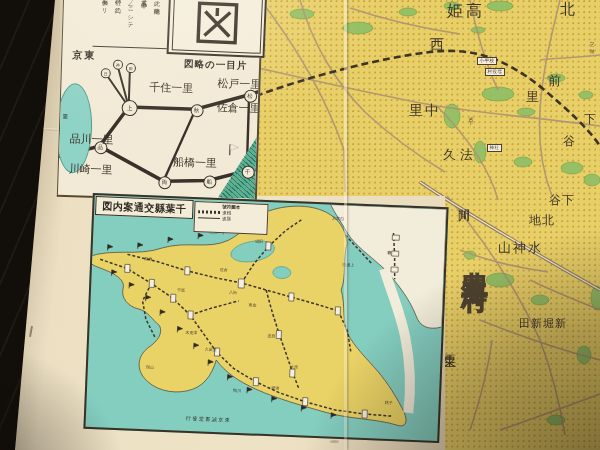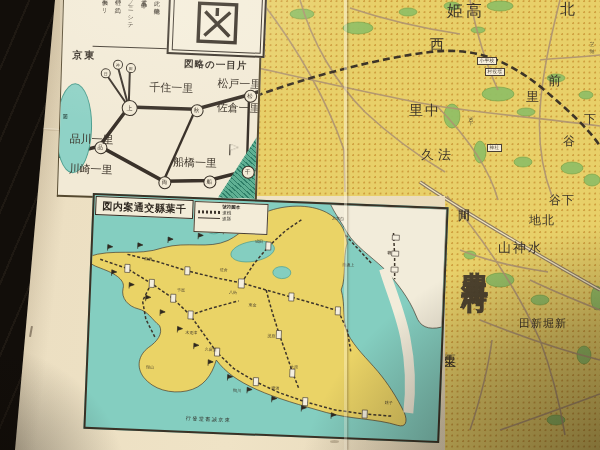--- a/index.html
+++ b/index.html
@@ -142,21 +142,21 @@
       </svg>
       <div style="position:absolute;inset:0;">
           <span class="lbl" style="left: 560px; top: 2px; font-size: 15px;">北</span>
           <span class="lbl" style="left: 447px; top: 3px; font-size: 16px; letter-spacing: 3px;">姫高</span>
           <span class="lbl" style="left: 430px; top: 37px; font-size: 14px;">西</span>
           <span class="lbl" style="left: 398px; top: 103px; font-size: 14px; letter-spacing: 2px; margin-left: 11px;">里中</span>
           <span class="lbl" style="left: 548px; top: 74px; font-size: 13px;">前</span>
           <span class="lbl" style="left: 526px; top: 90px; font-size: 13px;">里</span>
           <span class="lbl" style="left: 584px; top: 113px; font-size: 12px;">下</span>
           <span class="lbl" style="left: 563px; top: 135px; font-size: 12px;">谷</span>
-          <span class="lbl" style="left: 421px; top: 148px; font-size: 13px; letter-spacing: 4px; font-family: Liberation Serif, serif;">久法</span>
+          <span class="lbl" style="left: 443px; top: 148px; font-size: 13px; letter-spacing: 4px; font-family: Liberation Serif, serif;">久法</span>
           <span class="lbl vert" style="left: 458px; top: 200px; font-size: 12px;">川間</span>
           <span class="lbl" style="left: 549px; top: 194px; font-size: 12px; letter-spacing: 1px;">谷下</span>
           <span class="lbl" style="left: 529px; top: 214px; font-size: 12px; letter-spacing: 1px;">地北</span>
           <span class="lbl" style="left: 498px; top: 241px; font-size: 13px; letter-spacing: 2px;">山神水</span>
           <span class="lbl" style="left: 519px; top: 318px; font-size: 11px; letter-spacing: 1px;">田新堀新</span>
           <span class="lbl vert" style="left: 443px; top: 344px; font-size: 13px;">粟生</span>
           <span class="lbl outline vert" style="left: 462px; top: 252px; font-size: 26px;">豊海村</span>
           <span class="lbl boxed" style="left: 485px; top: 68px;">村役場</span>
           <span class="lbl boxed" style="left: 477px; top: 57px;">小學校</span>
           <span class="lbl boxed" style="left: 487px; top: 144px;">神社</span>

